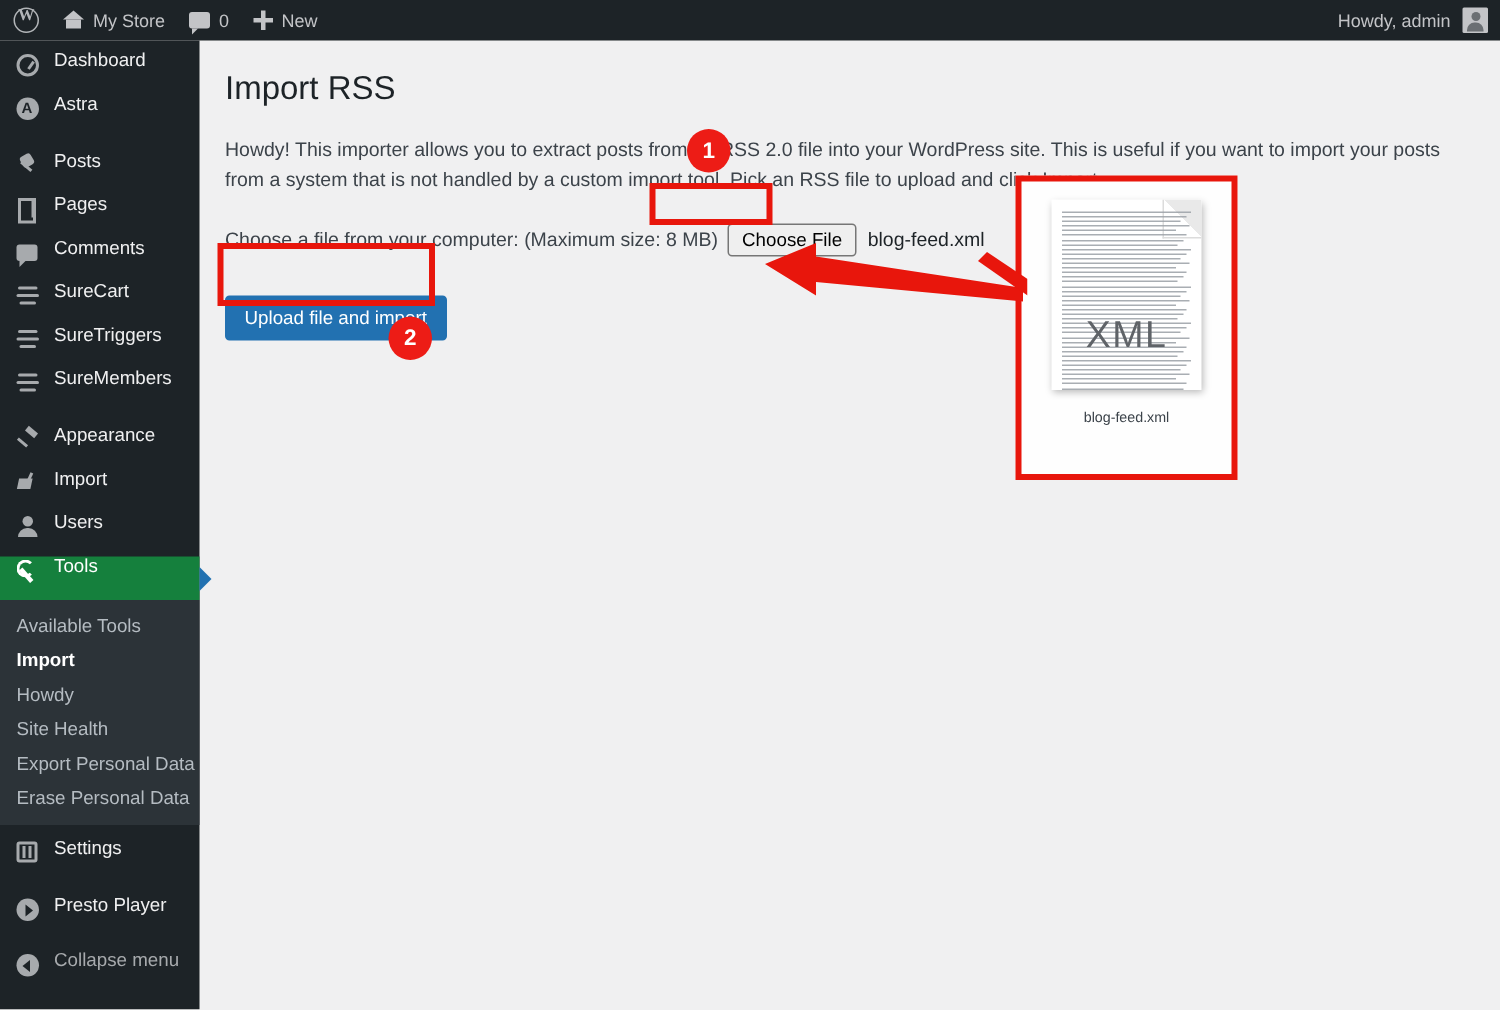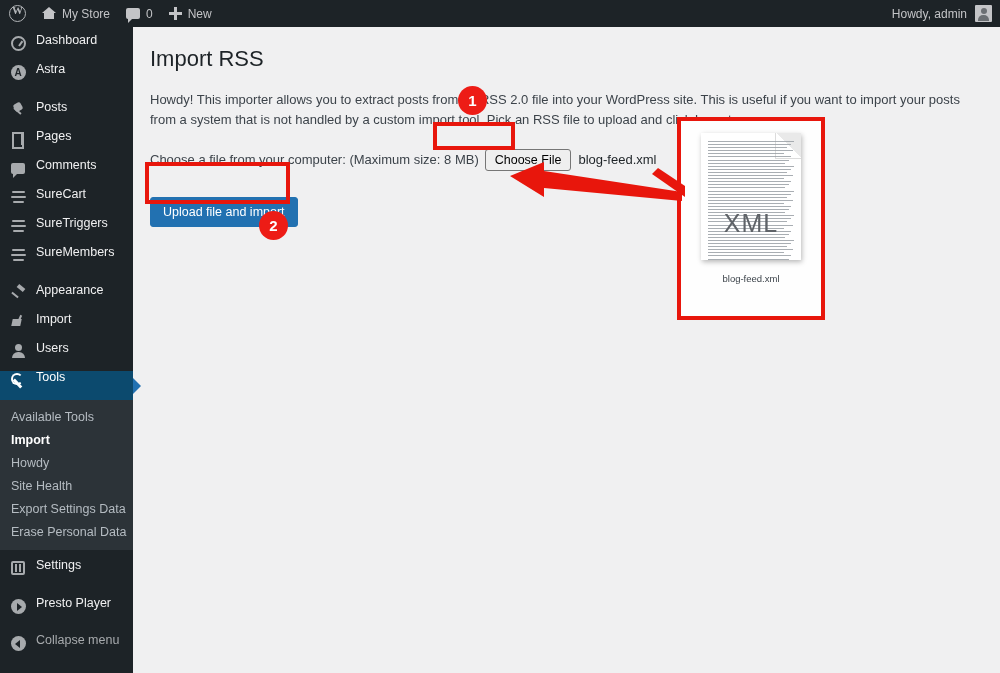--- a/index.html
+++ b/index.html
@@ -77,21 +77,21 @@
   .sidebar {
     position: absolute; top: 27px; left: 0; width: 133px; height: 646px;
     background: #1d2327; color: #f0f0f1; font-size: 12.5px; z-index: 30;
   }
   .menu-item {
     display: flex; gap: 9px;
     height: 29px; padding: 0 0 0 9px; color: #f0f0f1; position: relative;
   }
   .menu-item.sep-top { margin-top: 9px; }
   .menu-item.current {
-    background: #0c4a6e; color: #fff; font-weight: normal;
+    background: #15803d; color: #fff; font-weight: normal;
   }
   .menu-item.current::after {
     content: ""; position: absolute; right: -8px; top: 50%;
     margin-top: -8px; border-top: 8px solid transparent;
     border-bottom: 8px solid transparent; border-left: 8px solid #2271b1;
   }
   .menu-label { line-height: 1; }
   .mi-icon {
     width: 18px; height: 18px; position: relative; flex: none;
     display: flex; align-items: center; justify-content: center;
@@ -330,21 +330,21 @@
           <span class="ic-wrench"></span>
         </span>
       <span class="menu-label">Tools</span>
     </div>
 
     <div class="submenu">
       <a class="submenu-item">Available Tools</a>
       <a class="submenu-item current">Import</a>
       <a class="submenu-item">Howdy</a>
       <a class="submenu-item">Site Health</a>
-      <a class="submenu-item">Export Settings Data</a>
+      <a class="submenu-item">Export Personal Data</a>
       <a class="submenu-item">Erase Personal Data</a>
     </div>
 
     <div class="menu-item sep-top">
       <span class="mi-icon">
           <span class="ic-settings"></span>
         </span>
       <span class="menu-label">Settings</span>
     </div>
     <div class="menu-item sep-top">

